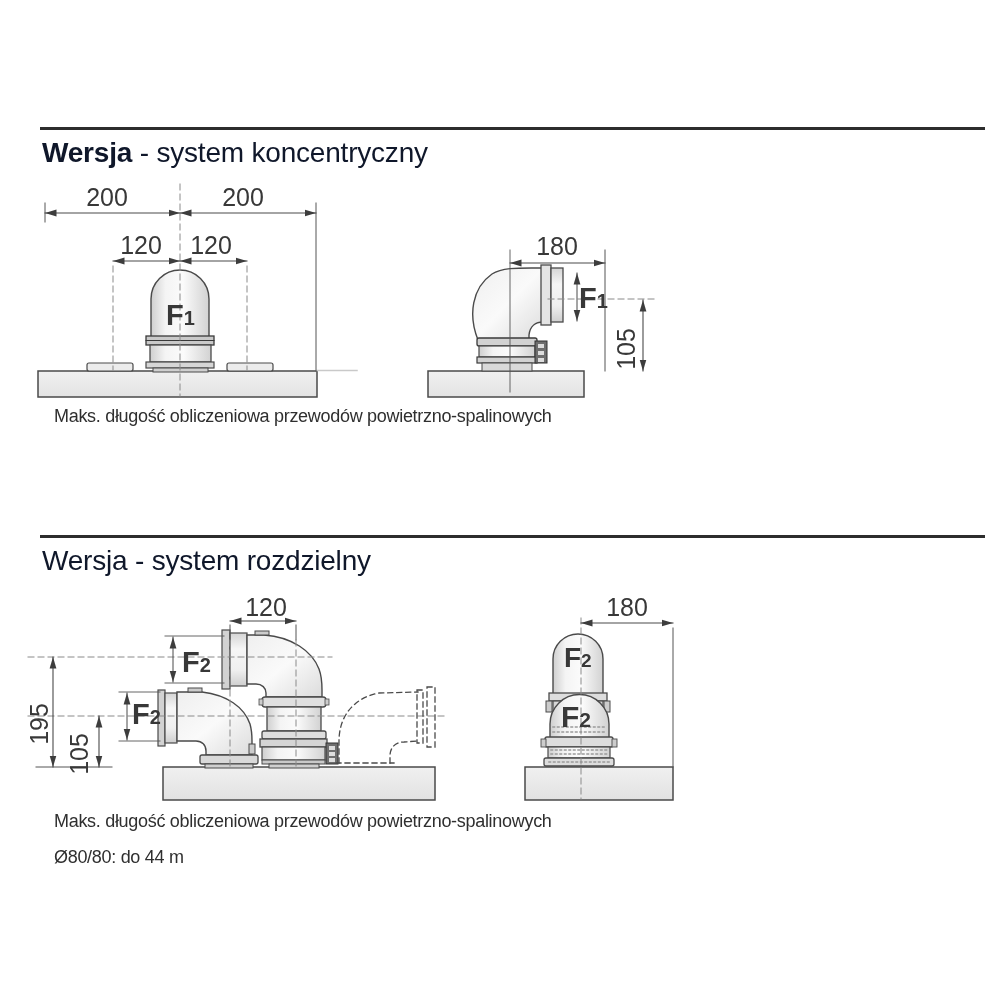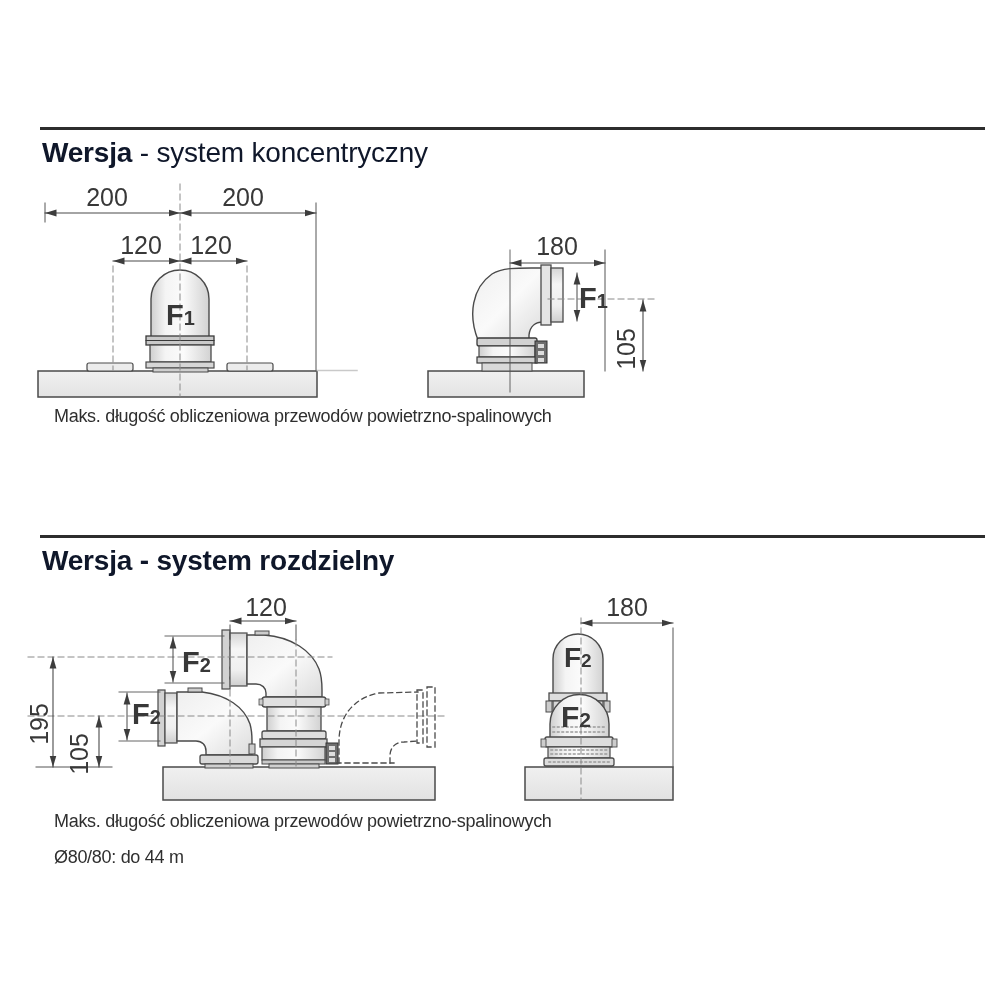--- a/index.html
+++ b/index.html
@@ -108,21 +108,21 @@
       <text class="dimtxt" x="622" y="336" text-anchor="middle" transform="rotate(-90 635 336)">105</text>
       <text class="flab" x="579" y="308" fill="#00A07C"><tspan font-size="29">F</tspan><tspan font-size="20">1</tspan></text>
     </g>
   </svg>
 
   <div class="notes" style="top:398px;">
     <div>Maks. długość obliczeniowa przewodów powietrzno-spalinowych</div>
   </div>
 
   <div class="rule" style="top:535px;"></div>
-  <div class="hdr" style="top:545px;font-weight:700;">Wersja - system rozdzielny</div>
+  <div class="hdr" style="top:545px;font-weight:400;">Wersja - system rozdzielny</div>
 
   <svg style="top:586px;" width="1000" height="218" viewBox="0 586 1000 218">
     <defs>
       <marker id="ar2" viewBox="0 0 12 8" refX="11.5" refY="4" markerWidth="12" markerHeight="8" orient="auto-start-reverse" markerUnits="userSpaceOnUse">
         <path d="M11.5,4 L0,0.6 L0,7.4 Z" fill="#3d3d3d"></path>
       </marker>
       <linearGradient id="gv2" x1="0" y1="0" x2="1" y2="0">
         <stop offset="0" stop-color="#cfcfcf"></stop>
           <stop offset="0.25" stop-color="#f4f4f4"></stop>
         <stop offset="0.55" stop-color="#fbfbfb"></stop>

